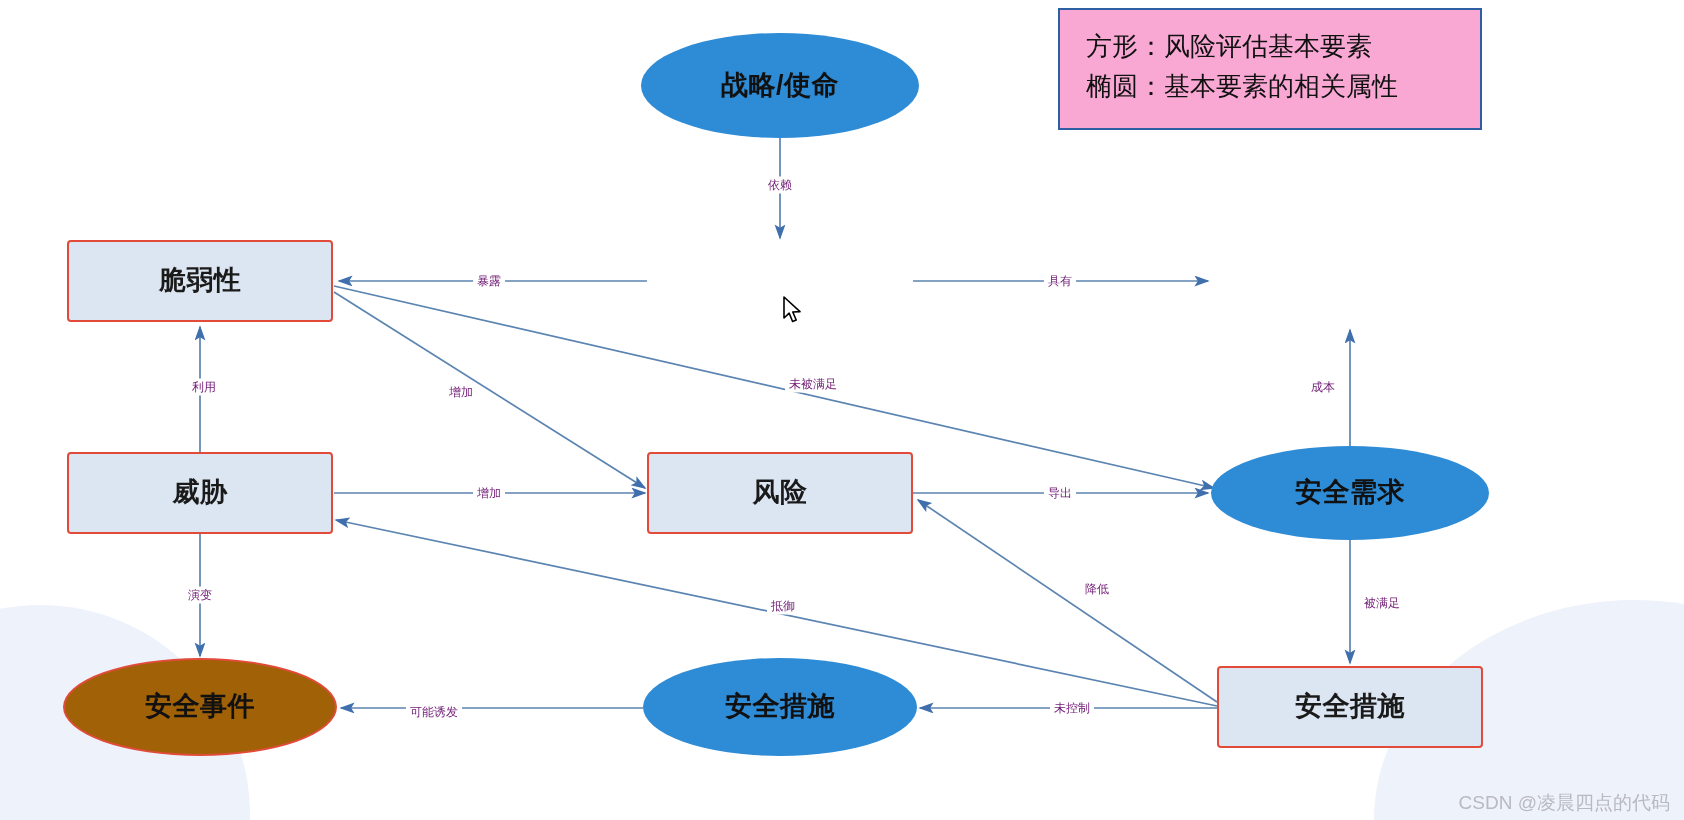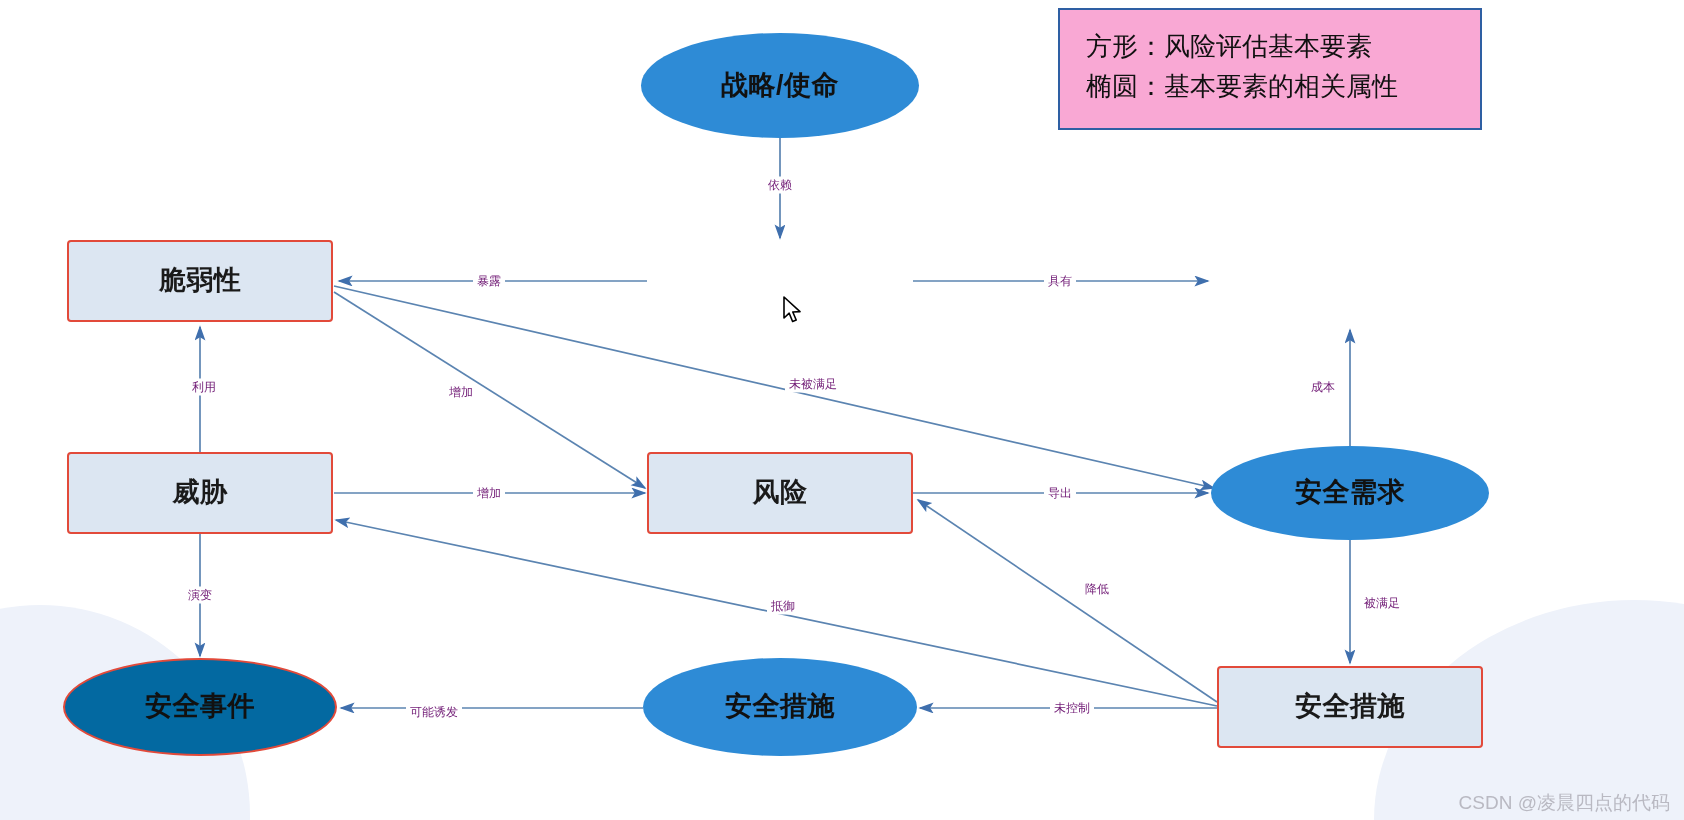--- a/index.html
+++ b/index.html
@@ -64,21 +64,21 @@
     font-size: 27px;
   }
   .node-ellipse-blue {
     border-radius: 50%;
     background: #2e8bd6;
     font-size: 27px;
     color: #111;
   }
   .node-ellipse-orange {
     border-radius: 50%;
-    background: #0369a1;
+    background: #a16207;
     border: 2px solid #e24a3a;
     font-size: 27px;
     color: #111;
   }
   
   .edge-label {
     position: absolute;
     font-size: 12px;
     color: #701a75;
     background: #ffffff;

